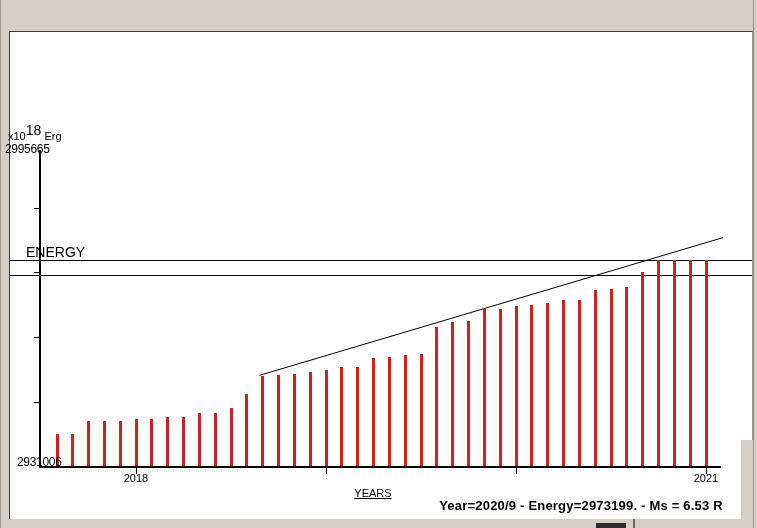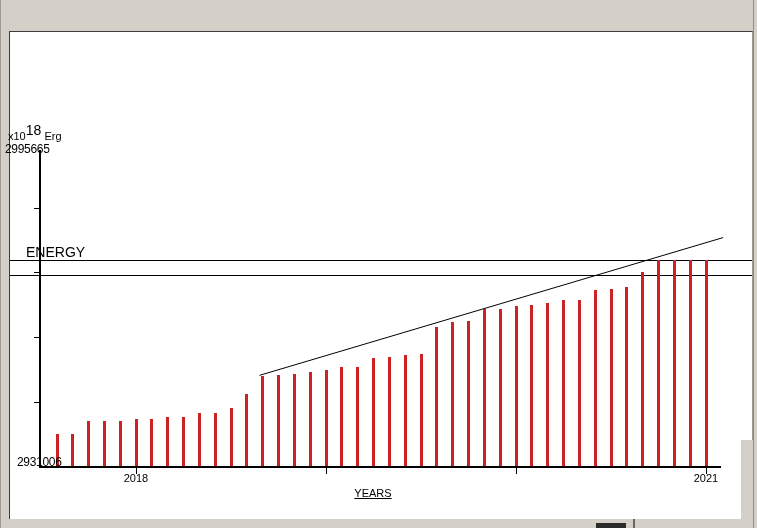--- a/index.html
+++ b/index.html
@@ -91,18 +91,19 @@
   <div class="lbl" style="left:7px;top:122px;"><span>x10</span><sup class="exp">18</sup>&nbsp;<span>Erg</span></div>
 
   <div class="lbl num" style="left:4px;top:142px;">2995665</div>
 
   <div class="lbl vertical-title" style="left:25px;top:246px;">ENERGY</div>
 
   <div class="lbl num" style="left:16px;top:455px;">2931006</div>
 
   <div class="lbl" style="left:372px;top:487px;transform:translateX(-50%);text-decoration:underline;">YEARS</div>
 
+  <div class="lbl status" style="left:580px;top:498px;transform:translateX(-50%);">Year=2020/9 - Energy=2973199. - Ms = 6.53 R</div>
 
   <div class="abs" style="left:740px;top:440px;width:13px;height:80px;background:#d4d0c8;"></div>
   <div class="abs" style="left:595px;top:523px;width:30px;height:5px;background:#2b2b2b;"></div>
   <div class="abs" style="left:632px;top:519px;width:2px;height:9px;background:#6a675f;"></div>
   <div class="abs" style="left:752px;top:0;width:1px;height:528px;background:#918d85;"></div>
 </div>
 
 </body></html>

